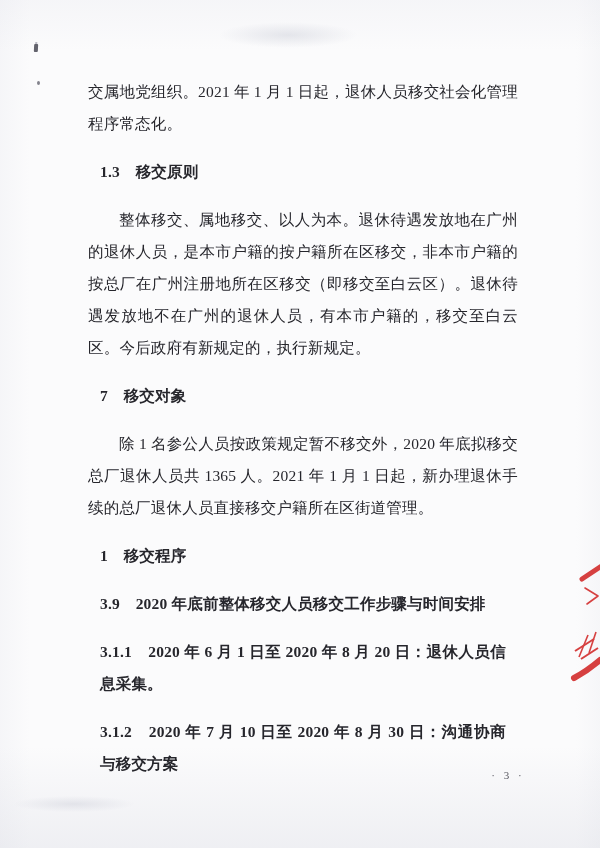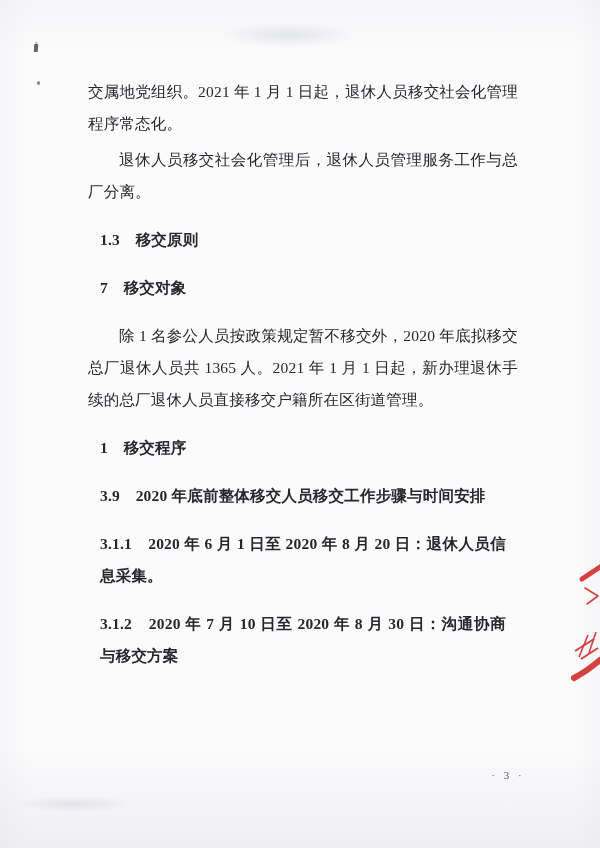--- a/index.html
+++ b/index.html
@@ -56,22 +56,22 @@
 <body>
 
 <div class="scan-tint"></div>
 <div class="smudge-top"></div>
 <div class="smudge-bottom"></div>
 <div class="speck-1"></div>
 <div class="speck-2"></div>
 
 <div class="doc">
   <p class="para no-indent">交属地党组织。2021 年 1 月 1 日起，退休人员移交社会化管理程序常态化。</p>
-  <p class="para">退休人员移交社会化管理后，退休人员管理服务工作与总厂分离。</p>
   <p class="heading">1.3　移交原则</p>
+  <p class="para">整体移交、属地移交、以人为本。退休待遇发放地在广州的退休人员，是本市户籍的按户籍所在区移交，非本市户籍的按总厂在广州注册地所在区移交（即移交至白云区）。退休待遇发放地不在广州的退休人员，有本市户籍的，移交至白云区。今后政府有新规定的，执行新规定。</p>
   <p class="heading">7　移交对象</p>
   <p class="para">除 1 名参公人员按政策规定暂不移交外，2020 年底拟移交总厂退休人员共 1365 人。2021 年 1 月 1 日起，新办理退休手续的总厂退休人员直接移交户籍所在区街道管理。</p>
   <p class="heading">1　移交程序</p>
   <p class="heading">3.9　2020 年底前整体移交人员移交工作步骤与时间安排</p>
   <p class="heading">3.1.1　2020 年 6 月 1 日至 2020 年 8 月 20 日：退休人员信息采集。</p>
   <p class="heading">3.1.2　2020 年 7 月 10 日至 2020 年 8 月 30 日：沟通协商与移交方案</p>
 </div>
 
 <div class="page-num">· 3 ·</div>
 

